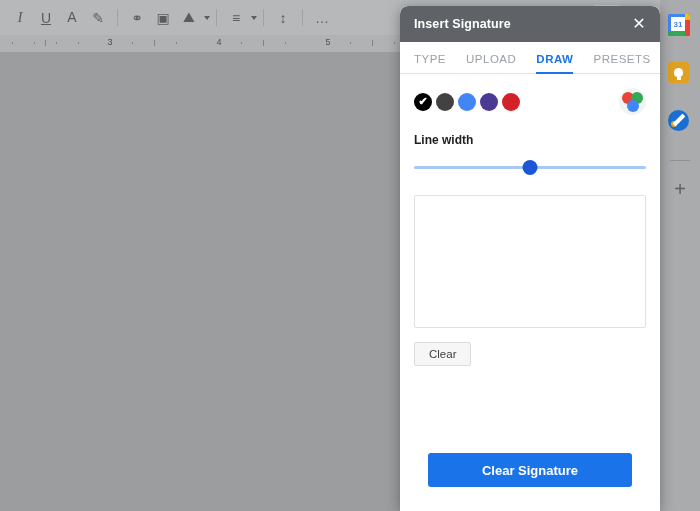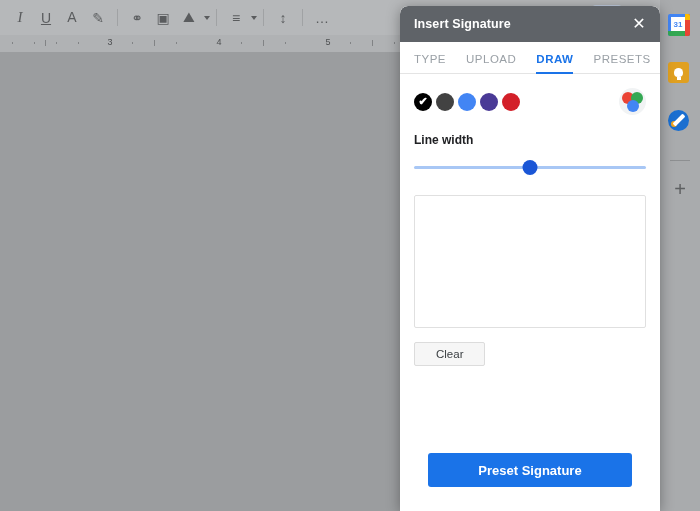--- a/index.html
+++ b/index.html
@@ -185,21 +185,21 @@
   }
 
   .canvas-area {
     border: 1px solid #e0e0e0; border-radius: 2px;
     height: 133px; background: #fff; margin-bottom: 14px;
   }
   .clear-btn {
     display: inline-flex; align-items: center; justify-content: center;
     font-size: 11.5px; color: #3c4043; background: #f6f6f6;
     border: 1px solid #dcdcdc; border-radius: 2px;
-    padding: 5px 21px; margin-bottom: 16px;
+    padding: 5px 14px; margin-bottom: 16px;
   }
   .dlg-footer { padding: 0 14px 12px; flex: 0 0 auto; }
   .btn-primary {
     display: flex; align-items: center; justify-content: center;
     height: 34px; background: #1a73e8; color: #fff;
     font-size: 13px; font-weight: bold; border-radius: 3px;
     margin: 0 14px 12px;
   }
   .btn-secondary {
     display: flex; align-items: center; justify-content: center;
@@ -333,17 +333,17 @@
         <div class="slider-track"></div>
         <div class="slider-thumb" id="slider-thumb" style="left: 50%;"></div>
       </div>
 
       <div class="canvas-area"></div>
 
       <div class="clear-btn">Clear</div>
     </div>
 
     <div class="dlg-footer">
-      <div class="btn-primary">Preset Signature</div>
+      <div class="btn-primary">Clear Signature</div>
     </div>
 
   </div>
 </div>
 
 </body></html>

